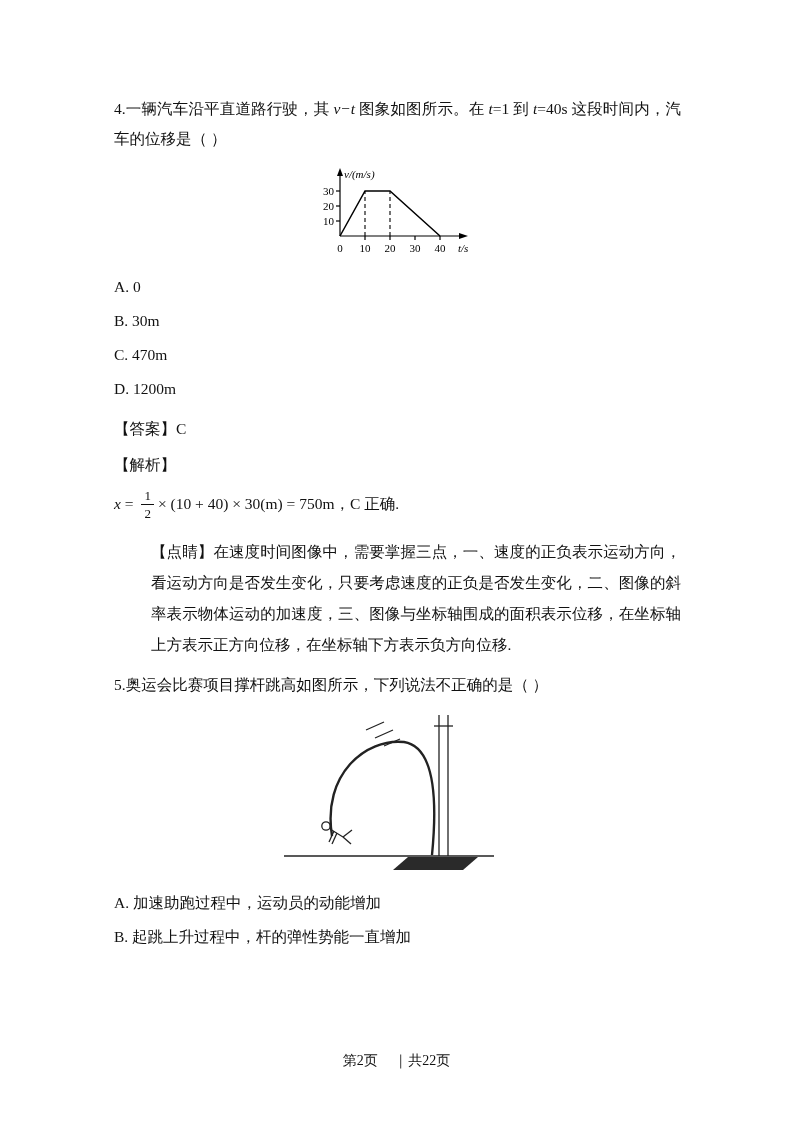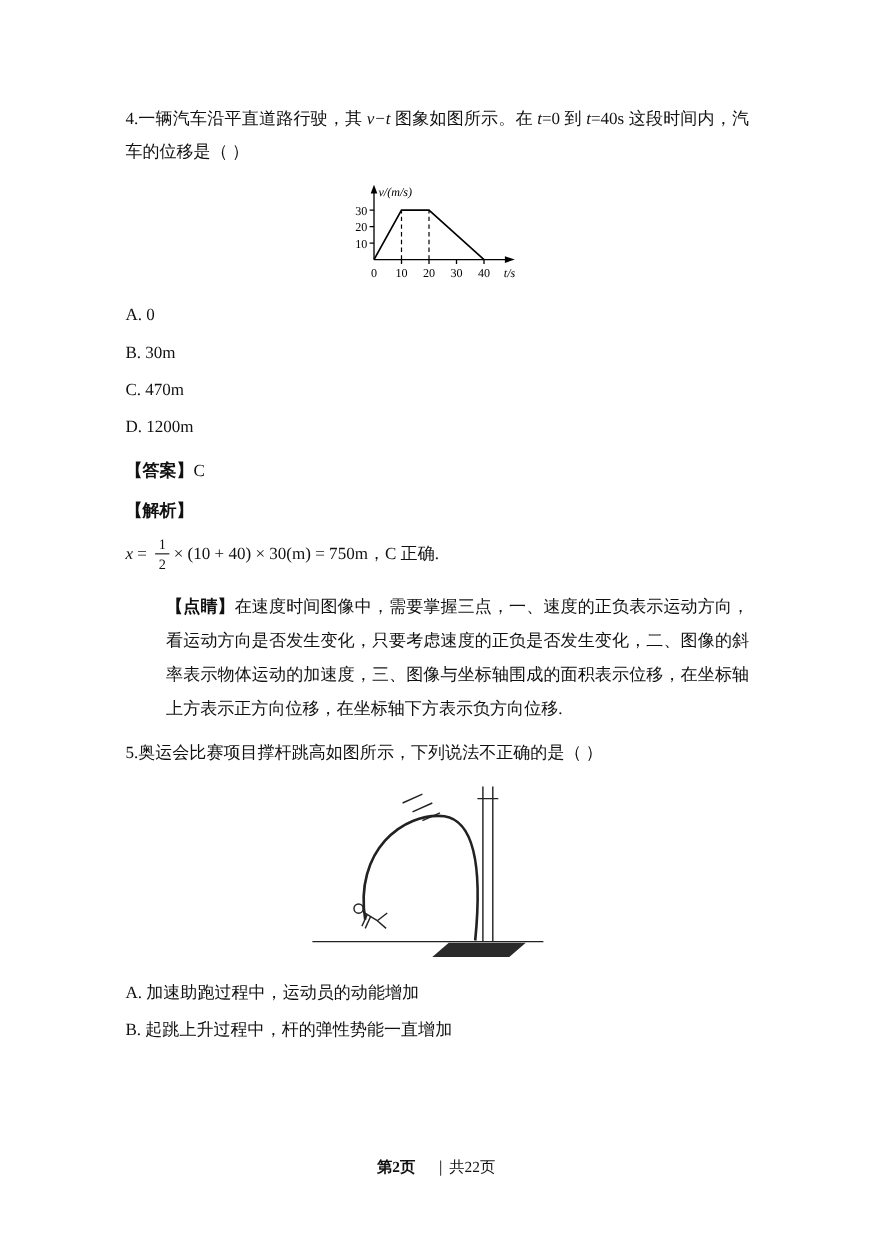--- a/index.html
+++ b/index.html
@@ -9,53 +9,53 @@
     background: #ffffff;
     color: #111;
     font-family: "Liberation Serif", "DejaVu Serif", serif;
   }
   .page { position: relative; width: 793px; height: 1122px; background: #fff; overflow: hidden; }
   .content { padding: 94px 112px 0 114px; }
 
   .para { margin: 0 0 6px; font-size: 15.5px; line-height: 30px; }
   .stem { text-align: justify; }
   .option { margin: 0 0 17px; line-height: 17px; }
-  .label-b { font-weight: bold; }
+  .label-b { font-weight: normal; }
   .var { }
 
   .graph-figure { margin: 8px 0 16px 186px; }
   .pv-figure { margin: 10px 0 16px 168px; }
 
   .formula { margin: 4px 0 14px; line-height: 36px; }
   .frac { display: inline-block; vertical-align: -9px; text-align: center; line-height: 1; font-size: 13px; margin: 0 4px; }
   .frac .num { display: block; padding: 1px 3px 2px; border-bottom: 1.2px solid #111; }
   .frac .den { display: block; padding: 2px 3px 0; }
 
   .tip { text-align: justify; line-height: 31px; margin-bottom: 10px; margin-left: 37px; }
 
   .page-footer { position: absolute; left: 0; right: 0; bottom: 52px; text-align: center; font-size: 14px; color: #111; }
-  .pf-page { font-weight: bold; margin-right: 16px; }
+  .pf-page { font-weight: normal; margin-right: 16px; }
   .pf-div { margin-right: 1px; }
 
   svg { display: block; }
   svg text { font-family: "Liberation Serif", "DejaVu Serif", serif; fill: #000; }
   .axis, .curve, .tick { stroke: #000; fill: none; stroke-width: 1.2; }
   .curve { stroke-width: 1.5; }
   .dash { stroke: #000; fill: none; stroke-width: 1.1; stroke-dasharray: 4 3; }
   .sketch { stroke: #222; fill: none; stroke-width: 1.3; }
   .pole { stroke: #222; fill: none; stroke-width: 2.4; }
 </style>
 </head>
 <body>
 
 <div class="page">
   <main class="content">
 
     <p class="para stem">
-      <span>4.一辆汽车沿平直道路行驶，其 </span><i class="var">v−t</i><span> 图象如图所示。在 </span><i class="var">t</i><span>=0 到 </span><i class="var">t</i><span>=40s 这段时间内，汽车的位移是（  ）</span>
+      <span>4.一辆汽车沿平直道路行驶，其 </span><i class="var">v−t</i><span> 图象如图所示。在 </span><i class="var">t</i><span>=1 到 </span><i class="var">t</i><span>=40s 这段时间内，汽车的位移是（  ）</span>
     </p>
 
     <figure class="graph-figure" style="margin-top:10px;">
       <svg width="185" height="98" viewBox="0 0 185 98">
 
         <g>
           <line class="axis" x1="40" y1="72" x2="40" y2="8"></line>
           <polygon points="40,4 37,12 43,12" fill="#000"></polygon>
         </g>
         <g>

